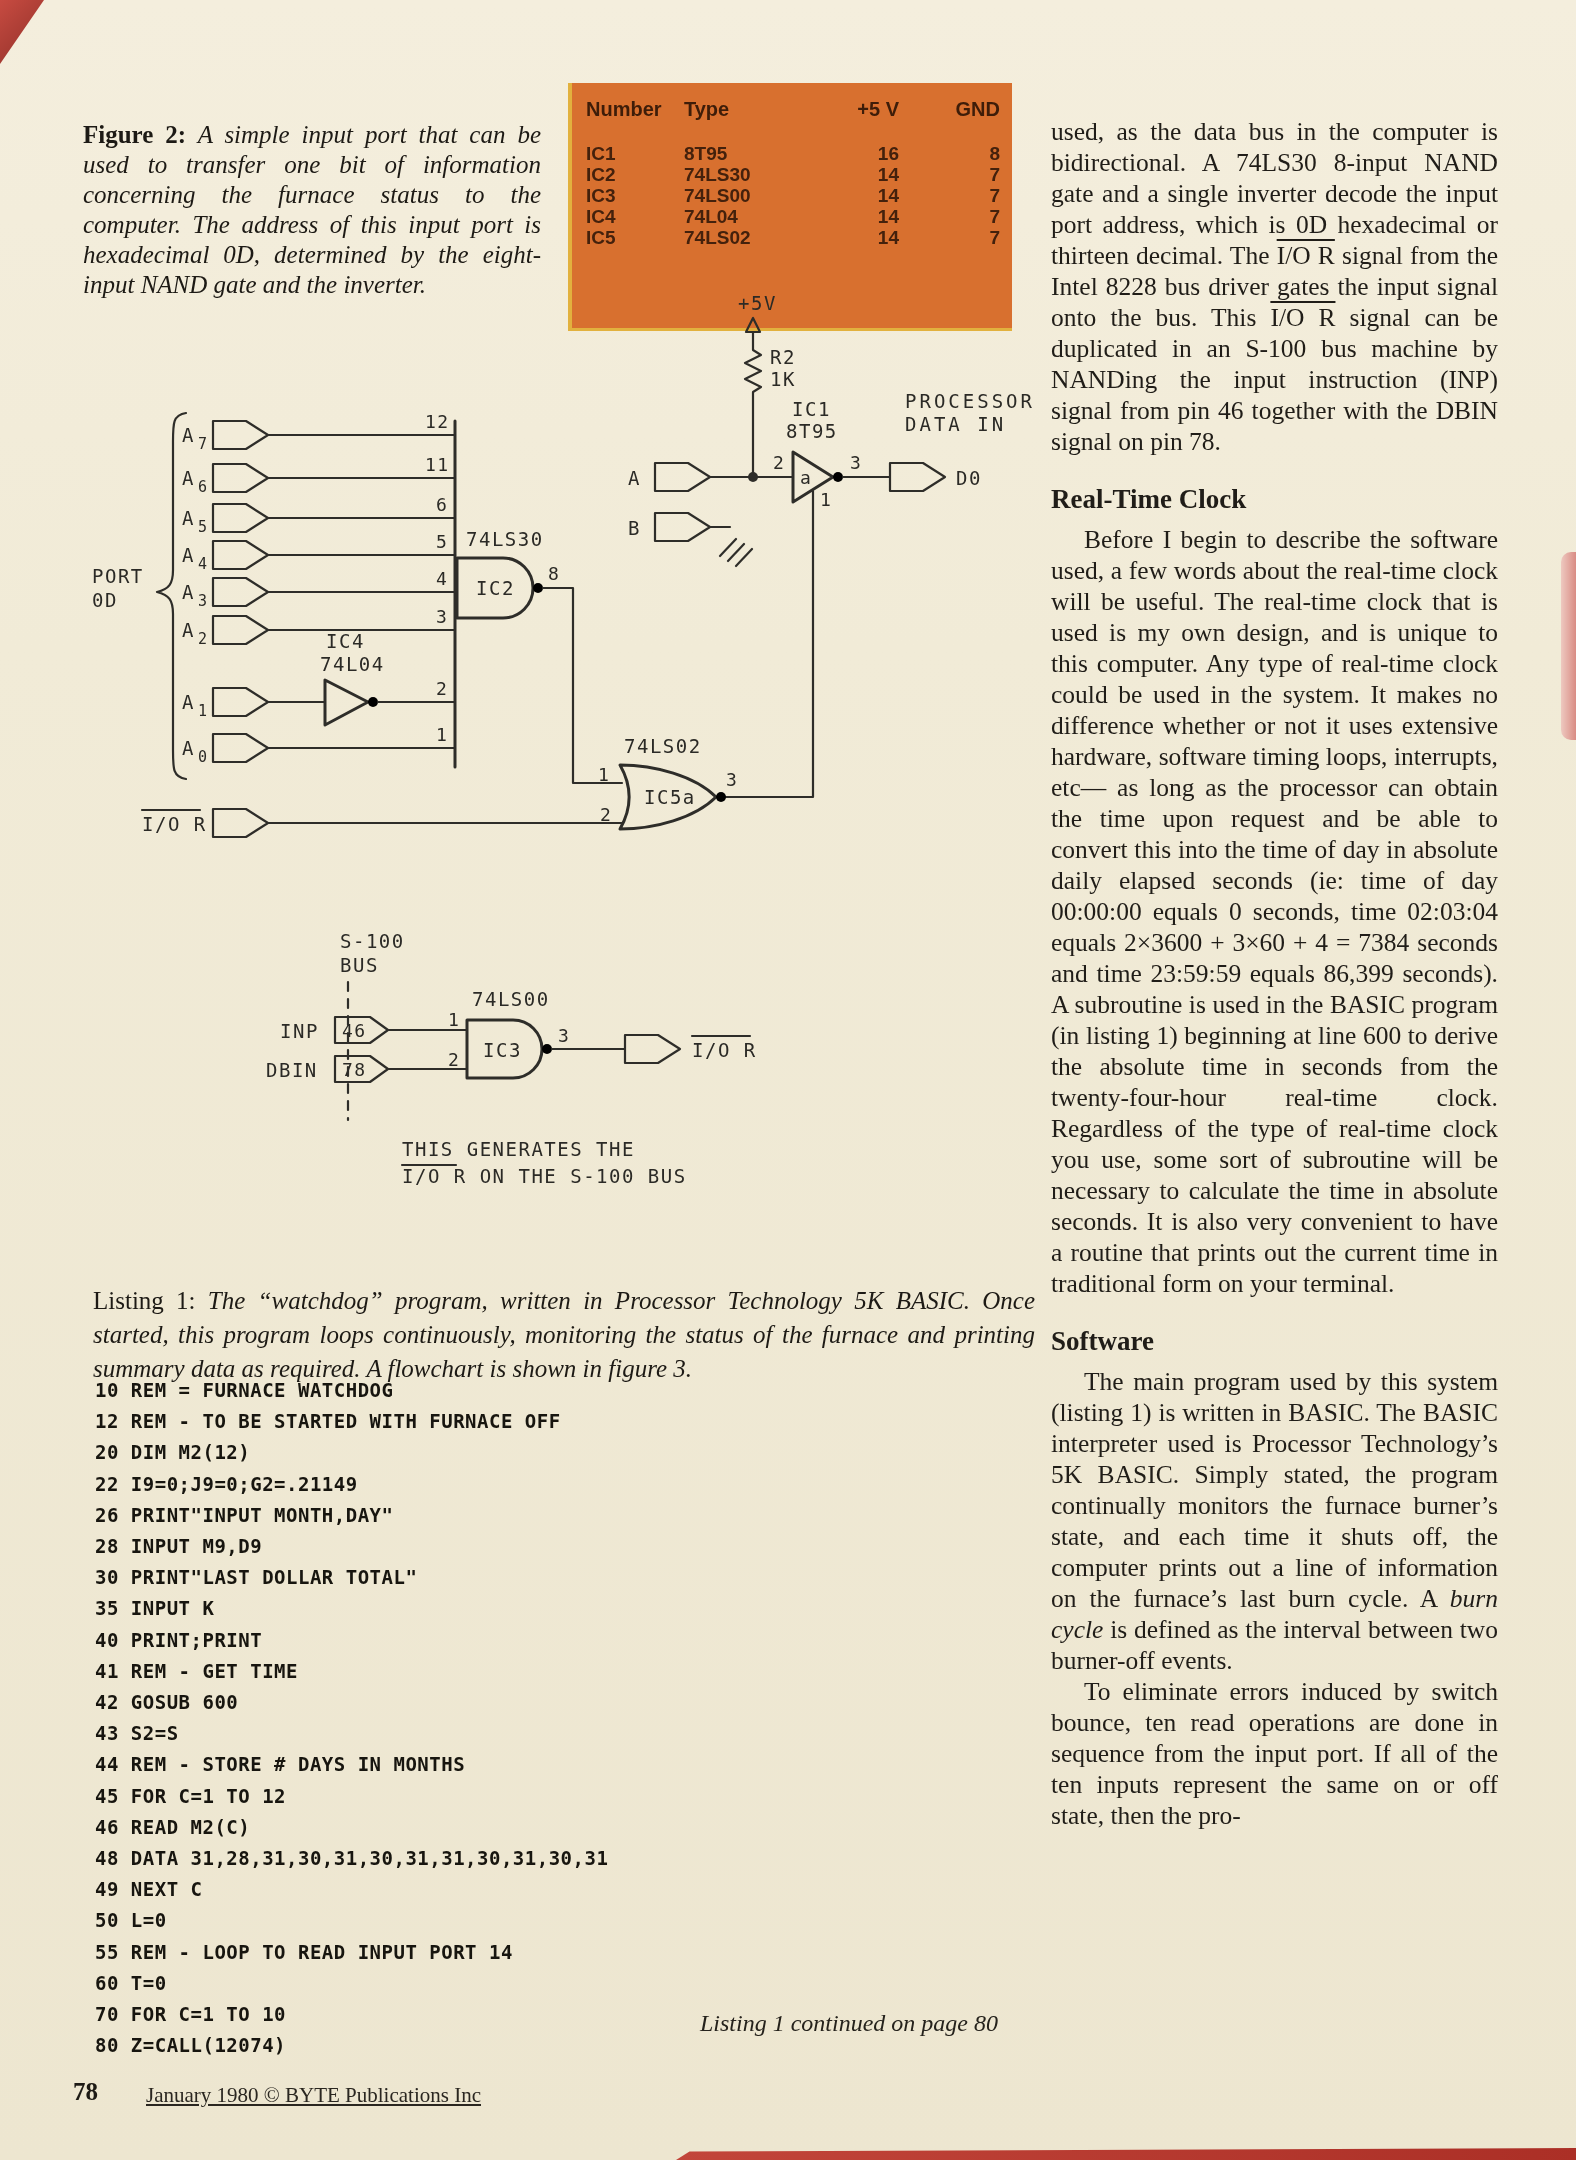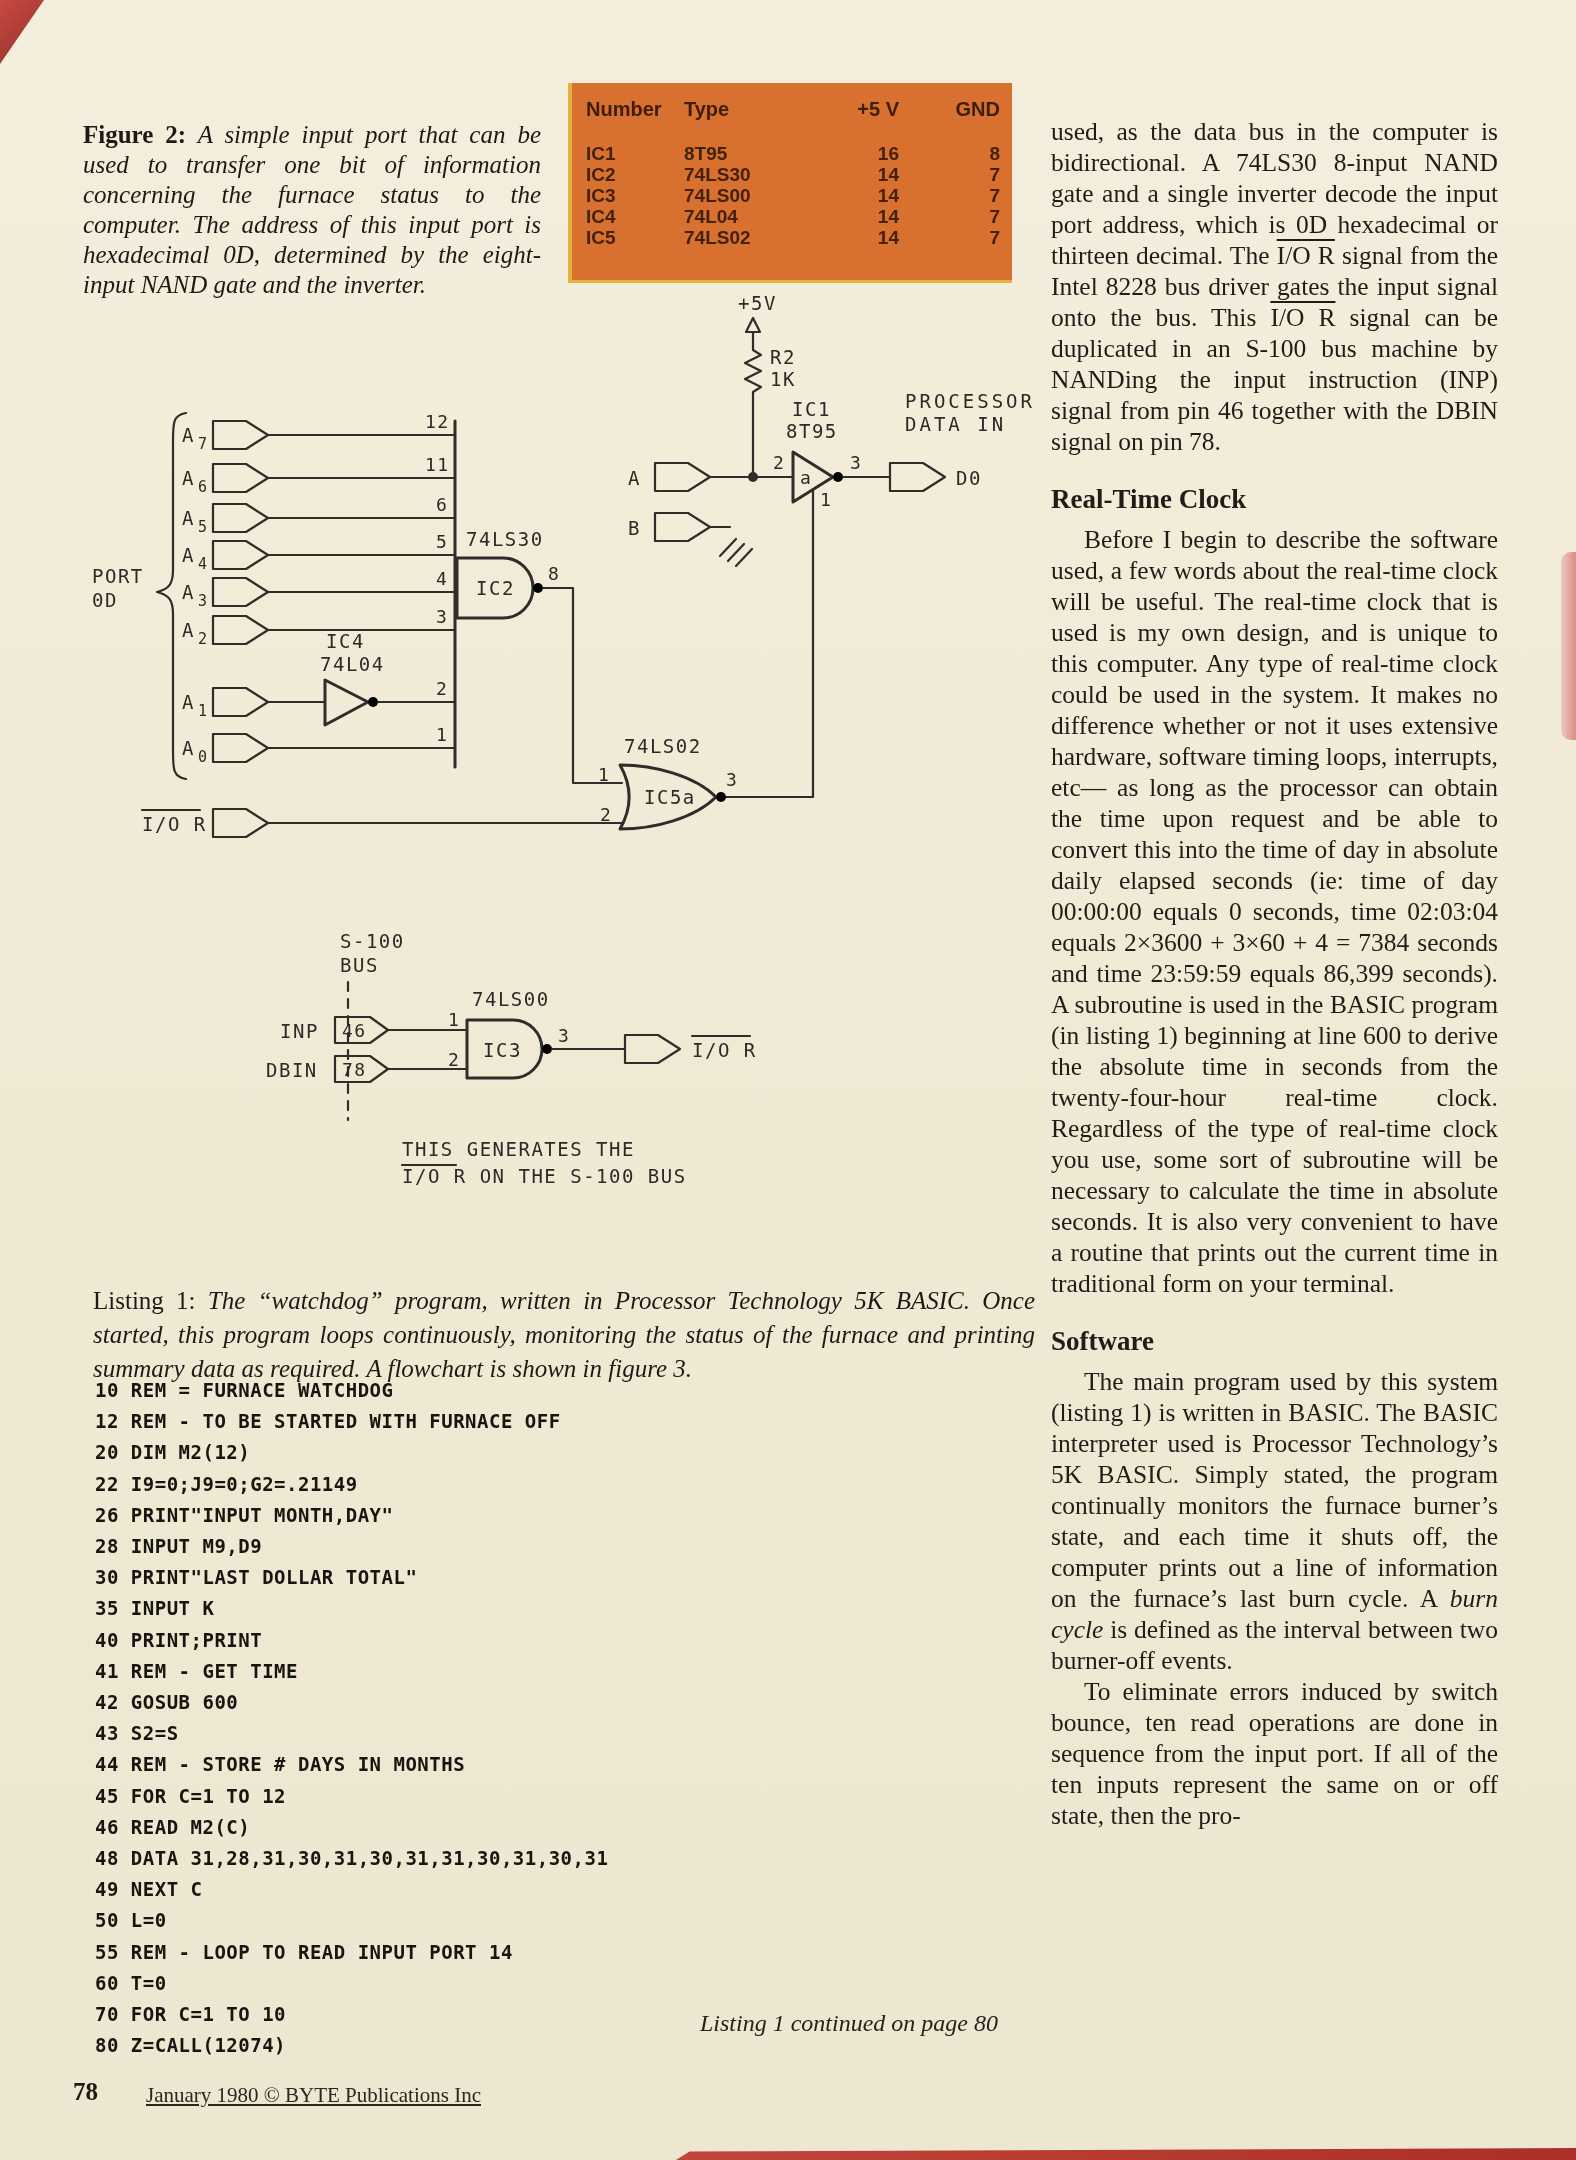--- a/index.html
+++ b/index.html
@@ -17,21 +17,21 @@
     background:linear-gradient(to left,#d98c84,#eec9c0);
     border-radius:10px 0 0 10px;}
   .strip-bottom{position:absolute;left:676px;right:0;bottom:0;height:12px;
     background:linear-gradient(90deg,#c2453a,#ab2f26);
     clip-path:polygon(0 100%,1.5% 30%,100% 0,100% 100%);}
   
   .fig-caption{position:absolute;left:83px;top:95px;width:458px;
     font-style:italic;font-size:25px;line-height:30px;text-align:justify;color:#1d1a15;}
   .fig-caption b{font-style:normal;font-weight:bold;}
   
-  .ic-table{position:absolute;left:568px;top:83px;width:444px;height:200px;
+  .ic-table{position:absolute;left:568px;top:83px;width:444px;height:248px;
     background:#d8702f;border-left:4px solid #e2b13e;border-bottom:3px solid #e2b13e;
     box-sizing:border-box;color:#44210c;
     font-family:"Liberation Sans",sans-serif;font-weight:bold;font-size:19px;}
   .t-head{display:flex;padding:15px 12px 0 14px;font-size:20px;color:#3e1d09;}
   .t-body{margin-top:22px;}
   .t-row{display:flex;padding:0 12px 0 14px;line-height:21px;}
   .c1{width:98px;}
   .c2{width:115px;}
   .c3{width:100px;text-align:right;}
   .c4{flex:1;text-align:right;}

